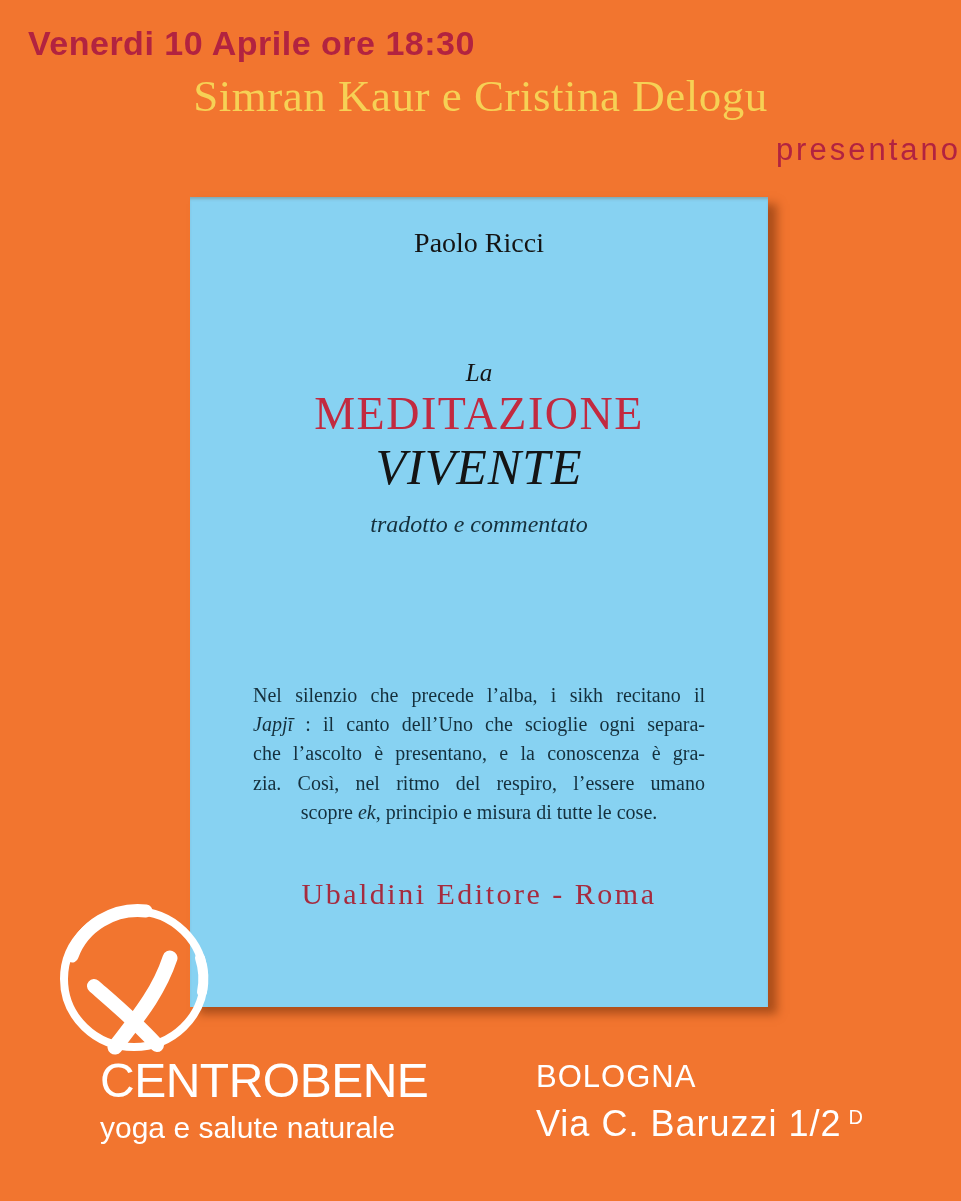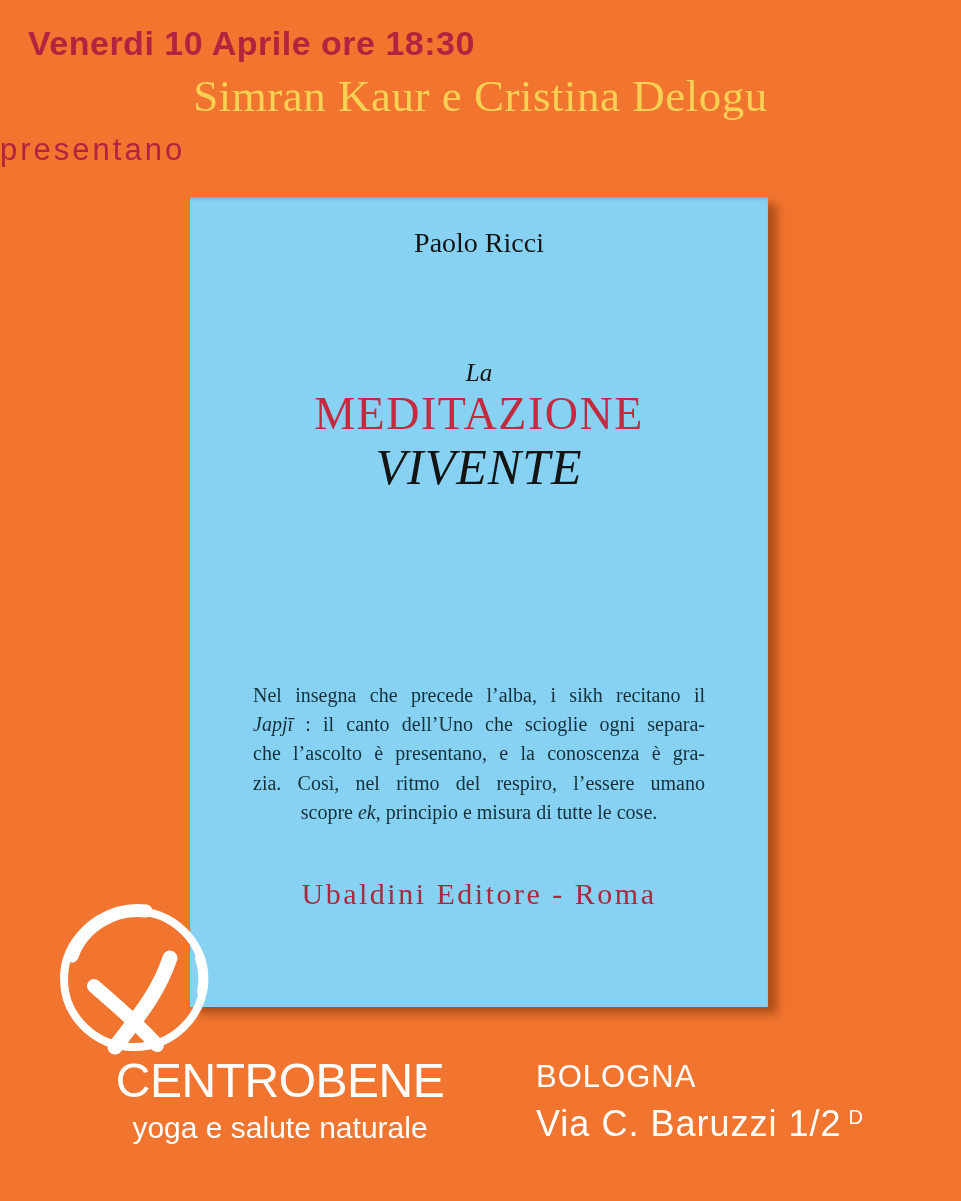--- a/index.html
+++ b/index.html
@@ -26,21 +26,21 @@
     top: 70px; left: 0; width: 100%;
     text-align: center;
     font-family: "Liberation Serif", serif;
     font-size: 45px;
     line-height: 52px;
     letter-spacing: 0.5px;
     color: var(--accent-yellow, #f6d155);
   }
   .presentano {
     top: 132px; left: 0; width: 100%;
-    text-align: left;
+    text-align: right;
     font-size: 31px;
     letter-spacing: 3px;
     color: var(--accent-red, #b22340);
   }
 
   
   .cover {
     left: 190px; top: 197px;
     width: 578px; height: 810px;
     background: var(--cover-blue, #87d2f2);
@@ -70,21 +70,21 @@
   .it { font-style: italic; }
   .publisher {
     top: 680px;
     font-size: 30px;
     letter-spacing: 2.5px;
     color: var(--publisher-red, #a62b3e);
   }
 
   
   .logo { left: 50px; top: 894px; width: 170px; height: 168px; }
-  .venue { left: 100px; top: 1056px; width: 360px; text-align: center; color: var(--white, #ffffff); }
+  .venue { left: 100px; top: 1056px; width: 360px; text-align: left; color: var(--white, #ffffff); }
   .venue-name { font-size: 48px; letter-spacing: -0.5px; line-height: 50px; }
   .venue-tagline { font-size: 30px; line-height: 34px; margin-top: 5px; }
   .loc { left: 536px; top: 1060px; color: var(--white, #ffffff); }
   .city { font-size: 31px; letter-spacing: 1px; line-height: 34px; }
   .addr { font-size: 36px; margin-top: 9px; letter-spacing: 1px; }
   .addr .sup { font-size: 20px; position: relative; top: -12px; margin-left: 7px; }
 </style>
 </head>
 <body>
 
@@ -95,23 +95,24 @@
   <div class="abs names">Simran Kaur e Cristina Delogu</div>
 
   <div class="abs presentano">presentano</div>
 
   <div class="abs cover">
     <div class="author">Paolo Ricci</div>
     <div class="title-la">La</div>
     <div class="title-main">MEDITAZIONE</div>
     <div class="title-sec">VIVENTE</div>
     <div class="subtitle">
+      <div>tradotto e commentato</div>
     </div>
     <div class="blurb">
-      <div class="blurb-line"><span>Nel insegna che precede l’alba, i sikh recitano il</span></div>
+      <div class="blurb-line"><span>Nel silenzio che precede l’alba, i sikh recitano il</span></div>
       <div class="blurb-line"><span class="it">Japjī</span><span> : il canto dell’Uno che scioglie ogni separa-</span></div>
       <div class="blurb-line"><span>che l’ascolto è presentano, e la conoscenza è gra-</span></div>
       <div class="blurb-line"><span>zia. Così, nel ritmo del respiro, l’essere umano</span></div>
       <div class="blurb-line last"><span>scopre </span><span class="it">ek</span><span>, principio e misura di tutte le cose.</span></div>
     </div>
     <div class="publisher">Ubaldini Editore - Roma</div>
   </div>
 
   <svg class="abs logo" viewBox="0 0 170 168" fill="none" xmlns="http://www.w3.org/2000/svg">
     <ellipse cx="84" cy="85" rx="70" ry="68" stroke="#ffffff" stroke-width="8"></ellipse>

